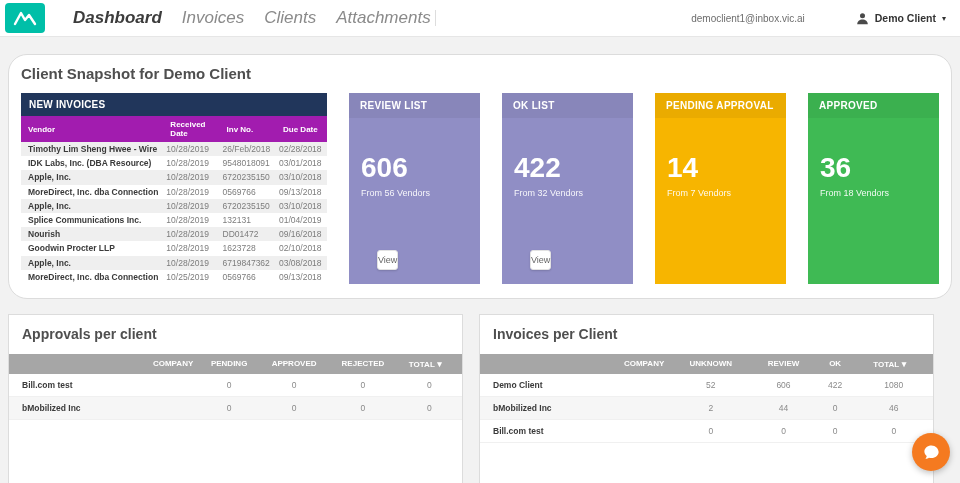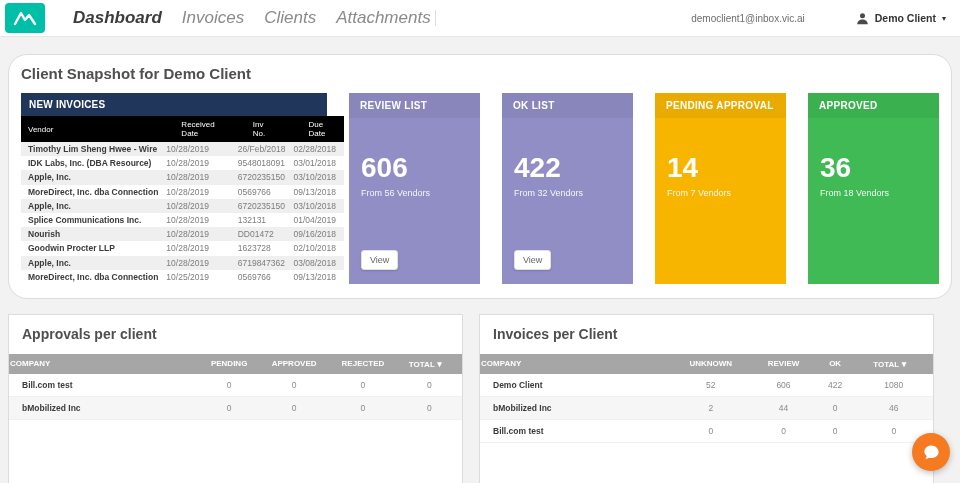--- a/index.html
+++ b/index.html
@@ -39,22 +39,22 @@
   .snapshot-row { display: flex; gap: 14px; align-items: stretch; }
 
   
   .inv-wrap { width: 306px; flex-shrink: 0; }
   .inv-header {
     background: #21365b; color: #fff; font-size: 10px; font-weight: bold;
     padding: 6px 8px; letter-spacing: .2px;
   }
   table { border-collapse: collapse; width: 100%; }
   .inv-table th {
-    background: #000000; color: #fff; font-size: 8px; font-weight: normal;
-    text-align: left; padding: 4px 19px; cursor: pointer;
+    background: #a21caf; color: #fff; font-size: 8px; font-weight: bold;
+    text-align: left; padding: 4px 8px; cursor: pointer;
   }
   .inv-table th:first-child, .inv-table td:first-child { padding-left: 7px; }
   .inv-table th:nth-child(1) { width: 41%; }
   .inv-table th:nth-child(2) { width: 22%; }
   .inv-table th:nth-child(3) { width: 19%; }
   .inv-table th:nth-child(4) { width: 18%; }
   .inv-table td {
     font-size: 8.5px; color: #7c7c7c; padding: 2px 4px; line-height: 1.2;
     white-space: nowrap; overflow: hidden;
   }
@@ -65,36 +65,36 @@
   
   .panel { flex: 1; position: relative; color: #fff; min-height: 176px; margin-left: 8px; }
   .panel-title {
     font-size: 10px; font-weight: bold; padding: 7px 11px;
     background: rgba(0,0,0,0.05); letter-spacing: .3px;
   }
   .panel-body { padding: 36px 12px 0 12px; }
   .panel-count { font-size: 28px; font-weight: bold; line-height: 1; }
   .panel-subtitle { font-size: 9px; margin-top: 6px; opacity: .92; }
   .view-btn {
-    position: absolute; left: 12px; bottom: 14px;
+    position: absolute; left: 28px; bottom: 14px;
     background: #fff; color: #666; border: 1px solid #e2e2e2; border-radius: 3px;
-    font-size: 9px; padding: 4px 8px; cursor: pointer;
+    font-size: 9px; padding: 4px 0; cursor: pointer;
     font-family: "Liberation Sans", sans-serif;
     box-shadow: 0 1px 2px rgba(0,0,0,0.15);
   }
 
   
   .bottom-row { display: flex; gap: 16px; margin: 15px 26px 0 8px; }
   .bottom-card { flex: 1; padding: 11px 0 0 0; height: 196px; overflow: hidden; }
   .bottom-card .section-title { font-size: 14px; padding: 0 13px; margin-bottom: 12px; }
   .stat-table th {
     background: #a6a6a6; color: #fff; font-size: 8px; font-weight: bold;
     padding: 5px 6px; text-align: center; cursor: pointer; white-space: nowrap;
   }
-  .stat-table th:first-child { text-align: left; padding-left: 1px; width: 42%; }
+  .stat-table th:first-child { text-align: right; padding-left: 30px; width: 42%; }
   .stat-table th:last-child { padding-right: 14px; }
   .stat-table td {
     font-size: 8.5px; color: #8a8a8a; padding: 6px 6px; text-align: center;
     border-bottom: 1px solid #f0f0f0;
   }
   .stat-table td.first-col {
     text-align: left; padding-left: 13px; font-weight: bold; color: #3a3a3a;
   }
   .stat-table tbody tr:nth-child(even) { background: #f6f6f6; }
   .stat-table tbody tr { cursor: pointer; }

